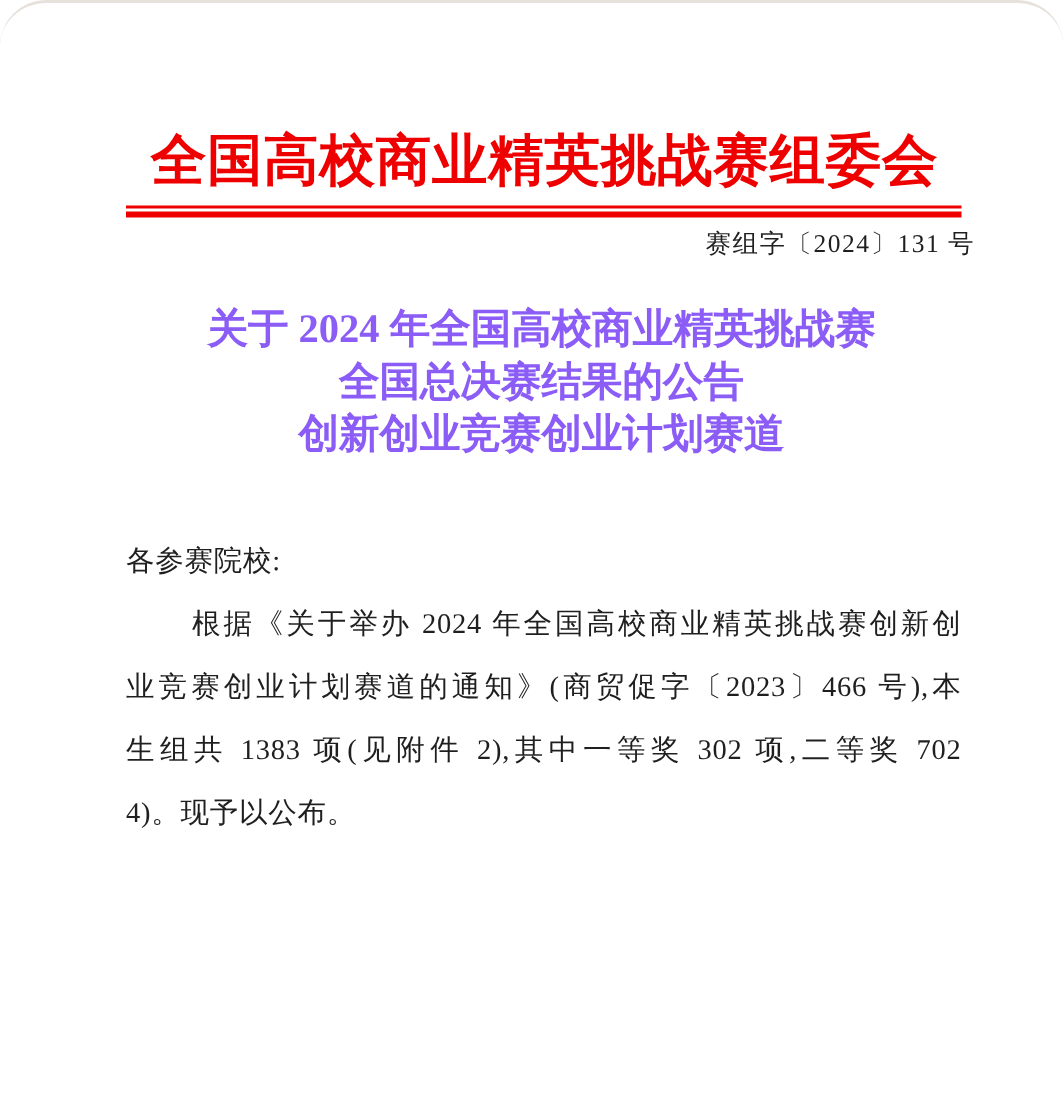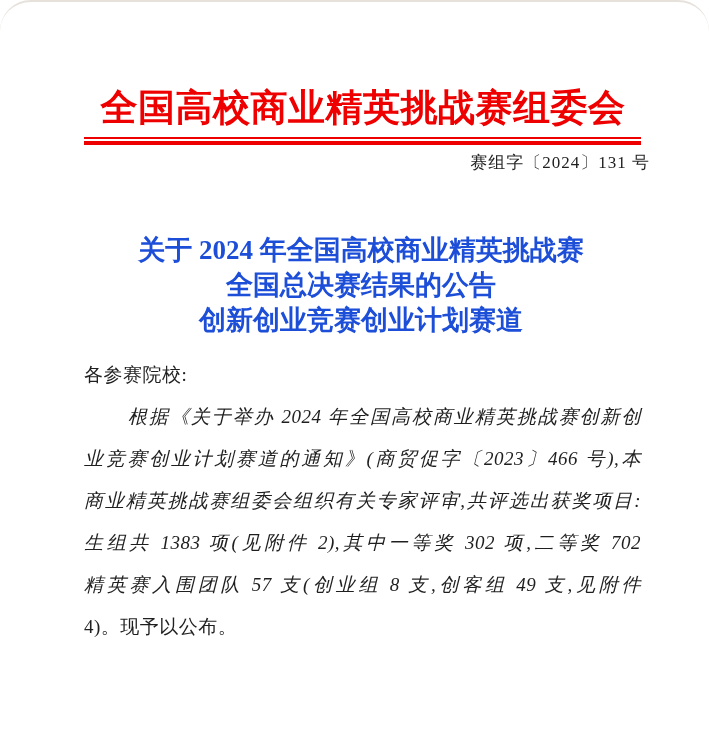--- a/index.html
+++ b/index.html
@@ -57,46 +57,45 @@
     width: 568px;
     text-align: right;
     font-size: 17px;
     letter-spacing: 1px;
     color: #1f1f1f;
     white-space: nowrap;
   }
   .notice-title {
     position: absolute;
     left: 82px;
-    top: 231px;
+    top: 200px;
     width: 558px;
     text-align: center;
     font-size: 27px;
     line-height: 35px;
     font-weight: bold;
-    color: #1d4ed8;
+    color: #8b5cf6;
   }
   .body-block {
     position: absolute;
     left: 84px;
     top: 352px;
     width: 557px;
     font-size: 19px;
     line-height: 42px;
     letter-spacing: 0.5px;
     color: #1f1f1f;
   }
   .body-line {
     width: 100%;
   }
   .body-line.just {
     text-align: justify;
     text-align-last: justify;
     text-justify: inter-character;
-    font-style: italic;
   }
   .body-line.indent {
     text-indent: 44px;
   }
   .body-line.plain {
     text-align: left;
   }
 </style>
 </head>
 <body>
@@ -116,19 +115,17 @@
   <div class="notice-title">
     <div class="notice-title-line">关于 2024 年全国高校商业精英挑战赛</div>
     <div class="notice-title-line">全国总决赛结果的公告</div>
     <div class="notice-title-line">创新创业竞赛创业计划赛道</div>
   </div>
 
   <div class="body-block">
     <div class="body-line plain">各参赛院校:</div>
     <div class="body-line just indent">根据《关于举办 2024 年全国高校商业精英挑战赛创新创</div>
     <div class="body-line just">业竞赛创业计划赛道的通知》(商贸促字〔2023〕466 号),本</div>
-    <div class="body-line just">商业精英挑战赛组委会组织有关专家评审,共评选出获奖项目:</div>
     <div class="body-line just">生组共 1383 项(见附件 2),其中一等奖 302 项,二等奖 702</div>
-    <div class="body-line just">精英赛入围团队 57 支(创业组 8 支,创客组 49 支,见附件</div>
     <div class="body-line plain">4)。现予以公布。</div>
   </div>
 
 </div>
 
 </body></html>

